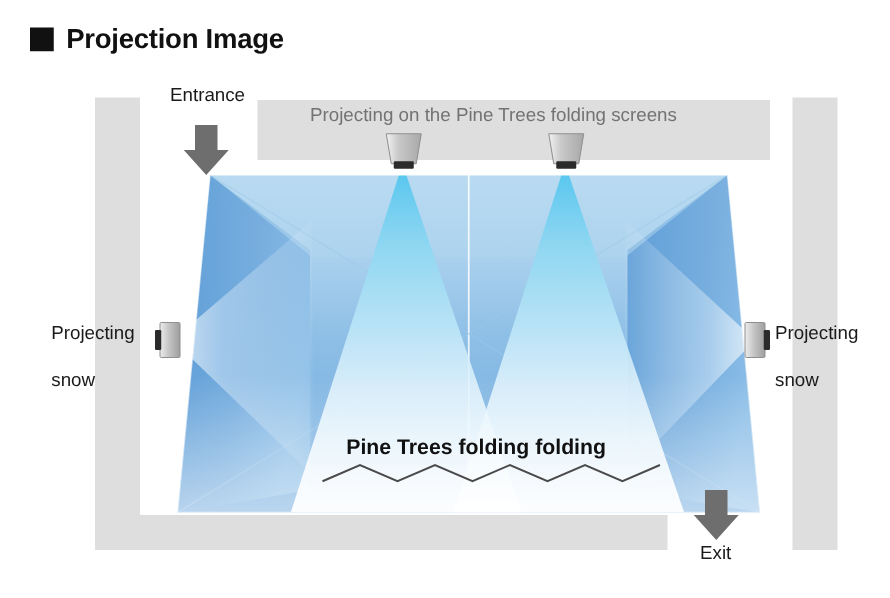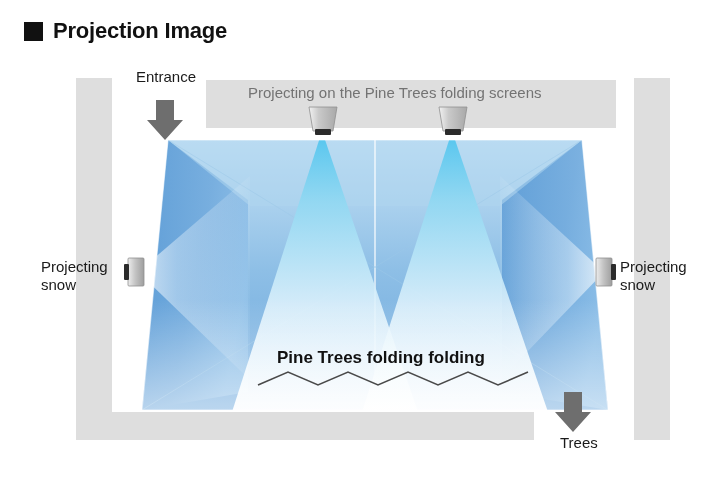--- a/index.html
+++ b/index.html
@@ -97,21 +97,21 @@
     color: #1a1a1a;
     text-align: left;
   }
   #label-screens {
     left: 277px;
     top: 348px;
     font-size: 17px;
     font-weight: bold;
     color: #111111;
   }
-  .lbl .line2 { display: block; }
+  .lbl .line2 { display: block; margin-top: 20px; }
 </style>
 </head>
 <body>
 
 <div id="title-bar">
   <span id="title-bullet"></span>
   <span id="title-text">Projection Image</span>
 </div>
 
 <div id="diagram">
@@ -231,21 +231,21 @@
     <g>
       <polygon points="156,100 174,100 174,120 183,120 165,140 147,120 156,120" fill="#6e6e6e"></polygon>
     </g>
     <g>
       <polygon points="564,392 582,392 582,412 591,412 573,432 555,412 564,412" fill="#6e6e6e"></polygon>
     </g>
   </svg>
 
   <div class="lbl" id="label-entrance">Entrance</div>
 
-  <div class="lbl" id="label-exit">Trees</div>
+  <div class="lbl" id="label-exit">Exit</div>
 
   <div class="lbl" id="label-ceiling-caption">Projecting on the Pine Trees folding screens</div>
 
   <div class="lbl" id="label-snow-left">
     <span>Projecting</span>
     <span class="line2">snow</span>
   </div>
 
   <div class="lbl" id="label-snow-right">
     <span>Projecting</span>

